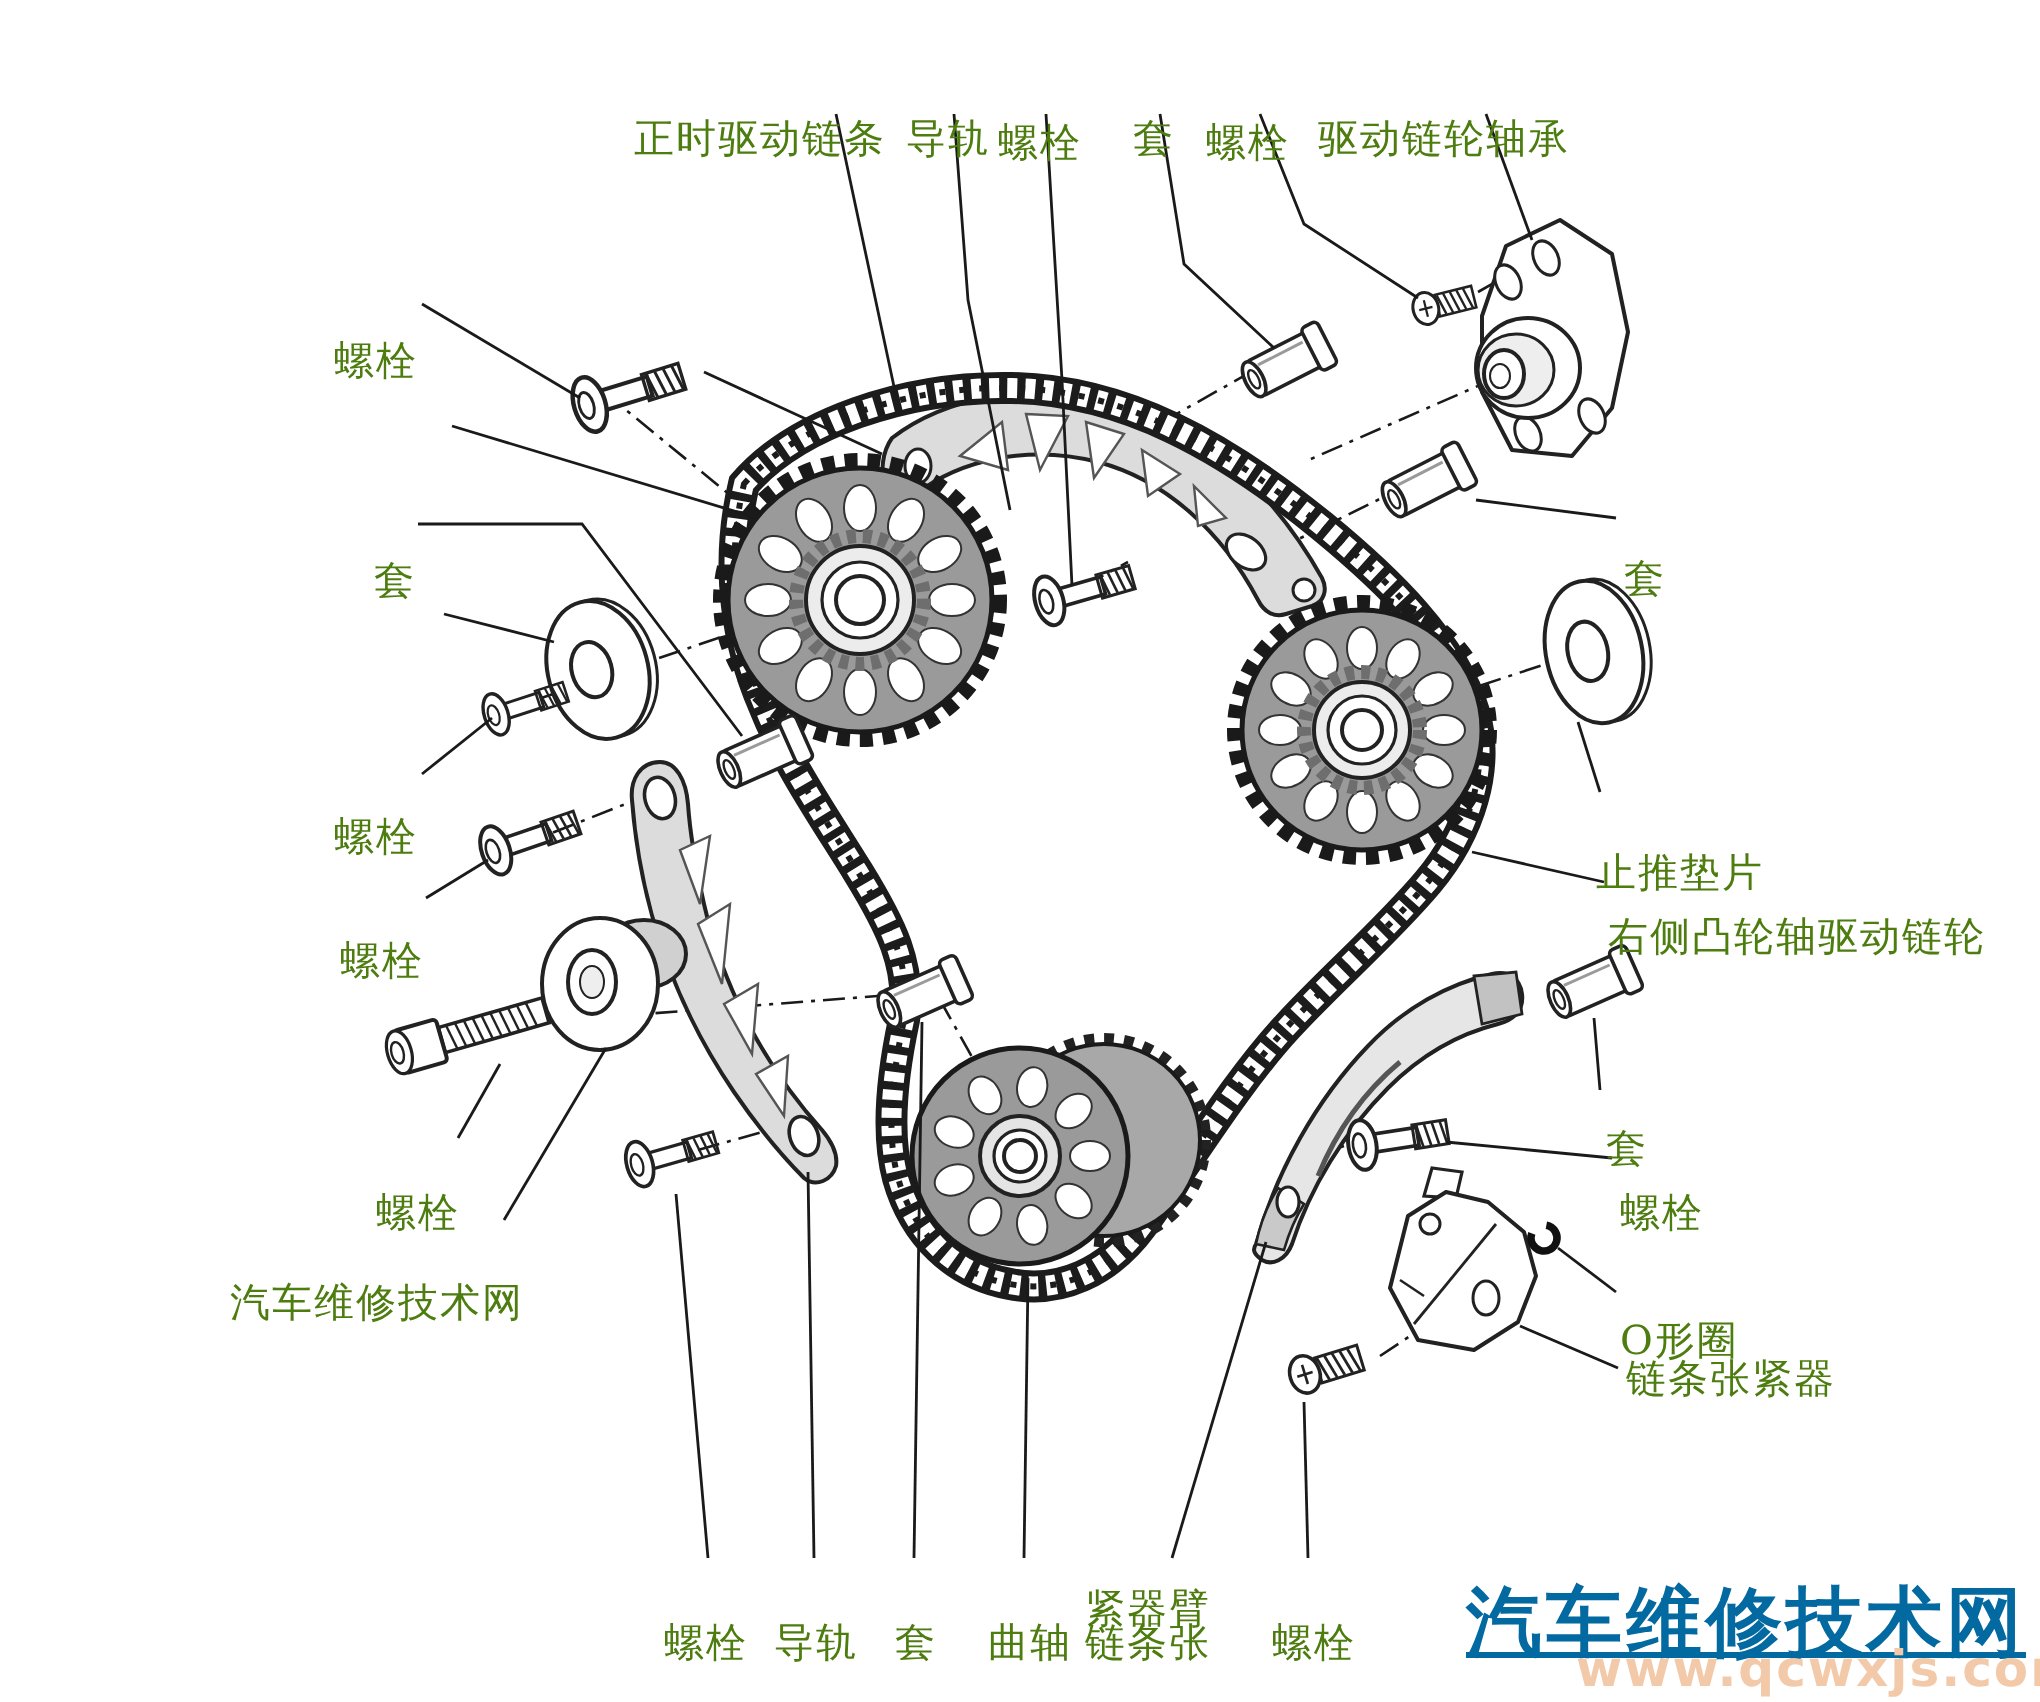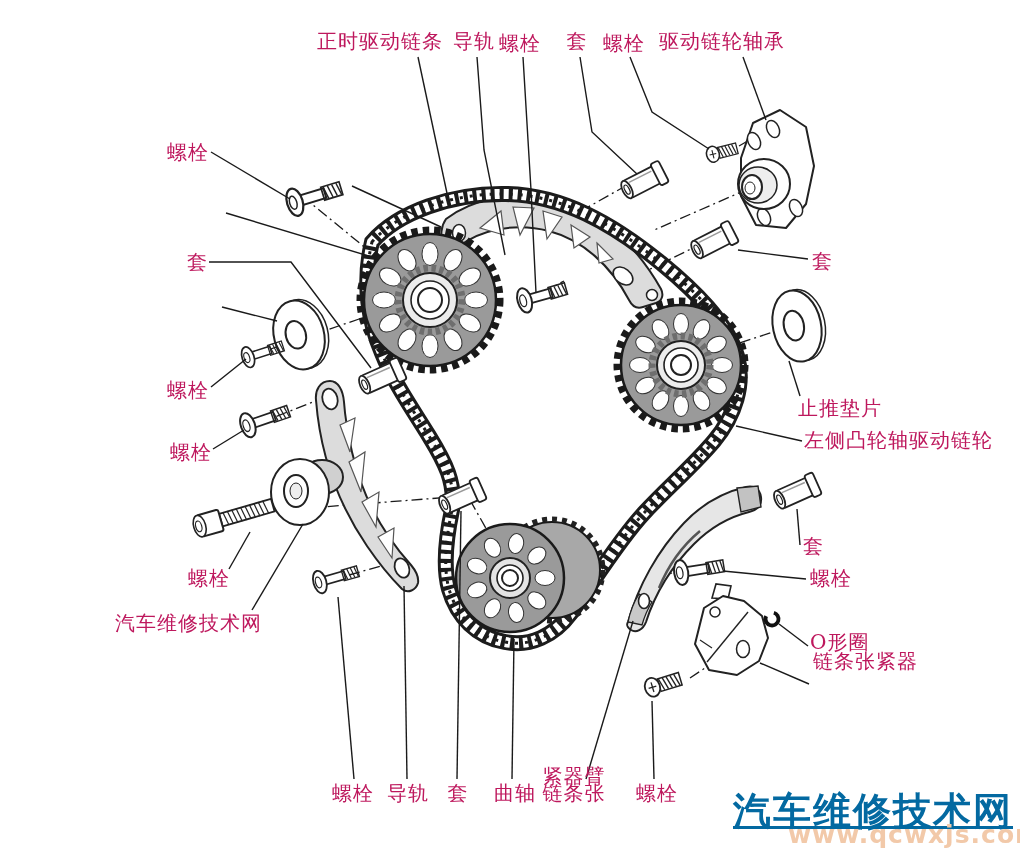--- a/index.html
+++ b/index.html
@@ -1,20 +1,20 @@
 <!DOCTYPE html>
 <html><head>
 <meta charset="utf-8">
 <style>
   html,body{margin:0;padding:0;background:#fff;}
   #stage{position:relative;width:1020px;height:851px;background:#fff;overflow:hidden;
          font-family:"DejaVu Serif","Liberation Serif",serif;}
   #diagram-svg{position:absolute;left:0;top:0;}
-  .lbl{position:absolute;font-size:20px;line-height:1.15;color:#be185d;letter-spacing:1px;
-       white-space:nowrap;z-index:5;}
+  .lbl{position:absolute;font-size:20px;line-height:1.15;color:#4d7c0f;letter-spacing:1px;
+       white-space:nowrap;z-index:5;margin-top:28px;}
   .lbl.center{transform:translateX(-50%);}
   .lbl.rt{text-align:right;}
   .wm-name{position:absolute;left:733px;top:786px;z-index:2;
            font-family:"DejaVu Sans","Liberation Sans",sans-serif;
            font-weight:bold;font-size:38px;letter-spacing:2px;color:#0369a1;text-decoration:underline;}
   .wm-url{position:absolute;left:788px;top:820px;z-index:2;
           font-family:"DejaVu Sans","Liberation Sans",sans-serif;
           font-weight:bold;font-size:25px;letter-spacing:1px;color:#f2c9a9;}
 </style>
 </head>
@@ -324,21 +324,21 @@
 <div class="lbl center" style="left:353px;top:782px">螺栓</div>
 <div class="lbl center" style="left:408px;top:782px">导轨</div>
 <div class="lbl center" style="left:458px;top:782px">套</div>
 <div class="lbl center" style="left:515px;top:782px">曲轴</div>
 <div class="lbl center" style="left:574px;top:782px">链条张</div>
 <div class="lbl center" style="left:574px;top:765px">紧器臂</div>
 <div class="lbl center" style="left:657px;top:782px">螺栓</div>
 
 <div class="lbl" style="left:812px;top:250px">套</div>
 <div class="lbl" style="left:798px;top:397px">止推垫片</div>
-<div class="lbl" style="left:804px;top:429px">左侧凸轮轴驱动链轮</div>
+<div class="lbl" style="left:804px;top:429px">右侧凸轮轴驱动链轮</div>
 <div class="lbl" style="left:803px;top:535px">套</div>
 <div class="lbl" style="left:810px;top:567px">螺栓</div>
 <div class="lbl" style="left:810px;top:631px">O形圈</div>
 <div class="lbl" style="left:813px;top:650px">链条张紧器</div>
 
 <div class="wm-name">汽车维修技术网</div>
 <div class="wm-url">www.qcwxjs.com</div>
 
 </div>
 

